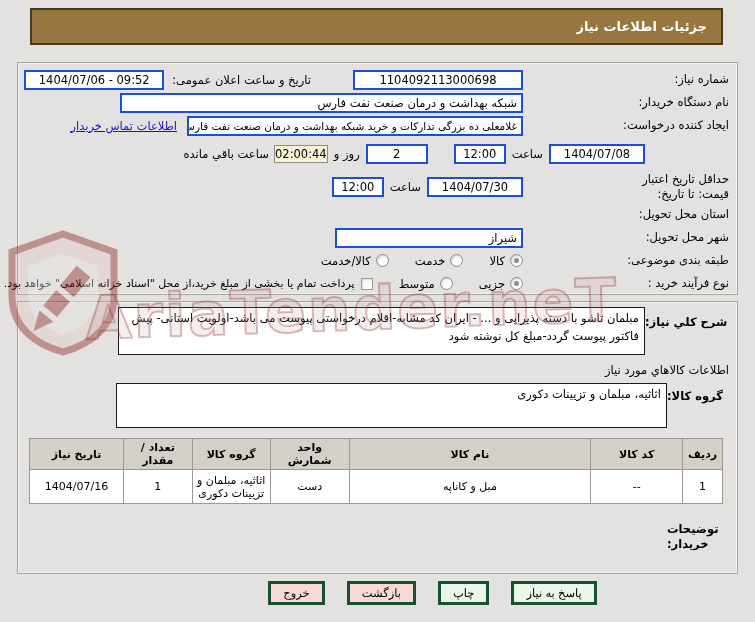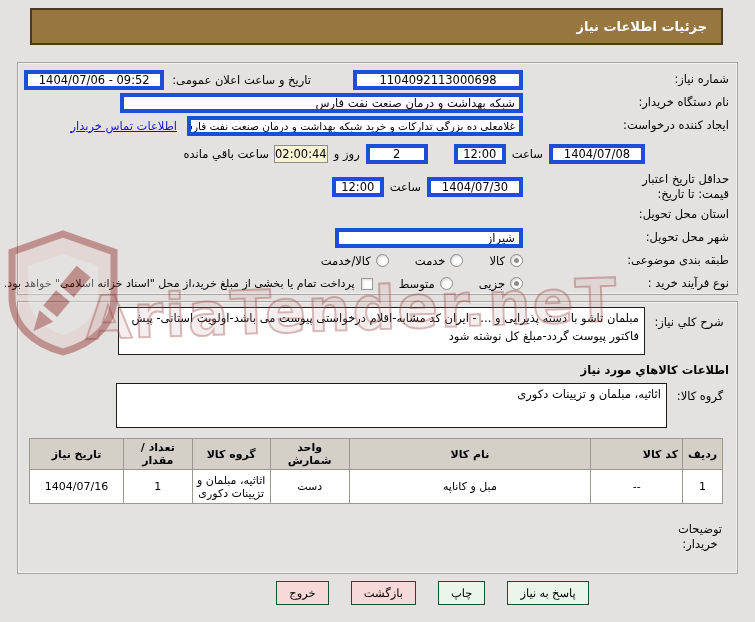--- a/index.html
+++ b/index.html
@@ -25,21 +25,21 @@
   #form-box { margin-top:17px; height:233px; }
   #detail-box { margin-top:6px; height:273px; }
   
   .frow { display:flex; align-items:center; min-height:23px; }
   .frow .lbl {
     width:122px; text-align:right; padding-right:4px; line-height:1.25;
     flex:none;
   }
   .gap90 { width:88px; flex:none; }
   .inp {
-    background:#fff; border:4px solid #1d4ed8; height:20px;
+    background:#fff; border:2px solid #1d4ed8; height:20px;
     display:flex; align-items:center; justify-content:center;
     padding:0 4px; overflow:hidden; white-space:nowrap;
   }
   .inp.rt { justify-content:flex-start; }
   .ltr { direction:ltr; }
   .timer { background:#f8f3d3; border:1px solid #8d8d8d; }
   .link { color:#1414cc; margin-right:10px; white-space:nowrap; }
   
   .radio {
     width:13px; height:13px; border-radius:50%; background:#fdfdfd;
@@ -49,44 +49,44 @@
   .radio.checked::after {
     content:""; position:absolute; inset:3px; border-radius:50%; background:#8d8d8d;
   }
   .checkbox {
     width:12px; height:12px; background:#fdfdfd; border:1px solid #9a9a9a;
     display:inline-block; flex:none; box-shadow:inset 1px 1px 2px rgba(0,0,0,.15);
   }
   .optlabel { margin:0 5px 0 26px; white-space:nowrap; }
   
   .drow { display:flex; align-items:flex-start; }
-  .blbl { font-weight:normal; text-align:center; flex:none; line-height:1.3; }
+  .blbl { font-weight:bold; text-align:left; flex:none; line-height:1.3; }
   .textbox {
     background:#fff; border:1px solid #1c1c1c; padding:2px 5px;
     line-height:1.55; overflow:hidden;
   }
   #desc-row .blbl { width:88px; padding-top:8px; }
   #desc-row .textbox { width:527px; height:48px; margin-left:84px; }
-  .section-heading { font-weight:bold; margin:8px 4px 6px; }
+  .section-heading { font-weight:normal; margin:8px 4px 6px; }
   #group-row { margin-top:2px; }
   #group-row .blbl { width:66px; padding-top:6px; }
   #group-row .textbox { width:551px; height:45px; margin-left:84px; }
   
   #items-table { border-collapse:collapse; margin:10px 10px 0; width:694px; background:#fff; }
   #items-table th, #items-table td { border:1px solid #9c9890; padding:2px 4px; text-align:center; }
   #items-table th { background:#d4d0c8; font-weight:bold; height:24px; font-size:11px; }
   #items-table td { height:34px; font-size:11px; }
   
   #notes-row { margin-top:8px; }
   #notes-row .blbl { width:66px; padding-top:10px; }
   #notes-row .textbox { width:622px; height:66px; margin-left:12px; }
   
   .btnbar { display:flex; justify-content:center; gap:22px; margin-top:7px; padding-left:110px; }
   .btn {
-    height:24px; border:1px solid #14532d; display:flex; align-items:center;
+    height:24px; border:3px solid #14532d; display:flex; align-items:center;
     justify-content:center; padding:0 12px; white-space:nowrap; cursor:pointer;
     font-size:11.5px;
   }
   .btn.green { background:#eaf6ea; }
   .btn.pink  { background:#f7d9d9; }
   
   #watermark {
     position:absolute; top:222px; right:0; left:0; height:130px;
     pointer-events:none; z-index:5; direction:ltr;
   }
@@ -208,21 +208,21 @@
 
   <div class="drow" id="group-row">
     <span class="blbl">گروه كالا:</span>
     <div class="textbox">اثاثیه، مبلمان و تزیینات دکوری</div>
   </div>
 
   <table id="items-table">
     <thead>
         <tr>
           <th style="width: 40px;">ردیف</th>
-          <th style="width: 95px; text-align: right;">کد کالا</th>
+          <th style="width: 95px;">کد کالا</th>
           <th style="width: 252px;">نام کالا</th>
           <th style="width: 80px;">واحد شمارش</th>
           <th style="width: 80px;">گروه کالا</th>
           <th style="width: 70px;">تعداد / مقدار</th>
           <th style="width: 95px;">تاریخ نیاز</th>
         </tr>
       </thead>
     <tbody>
         <tr>
           <td>1</td>

